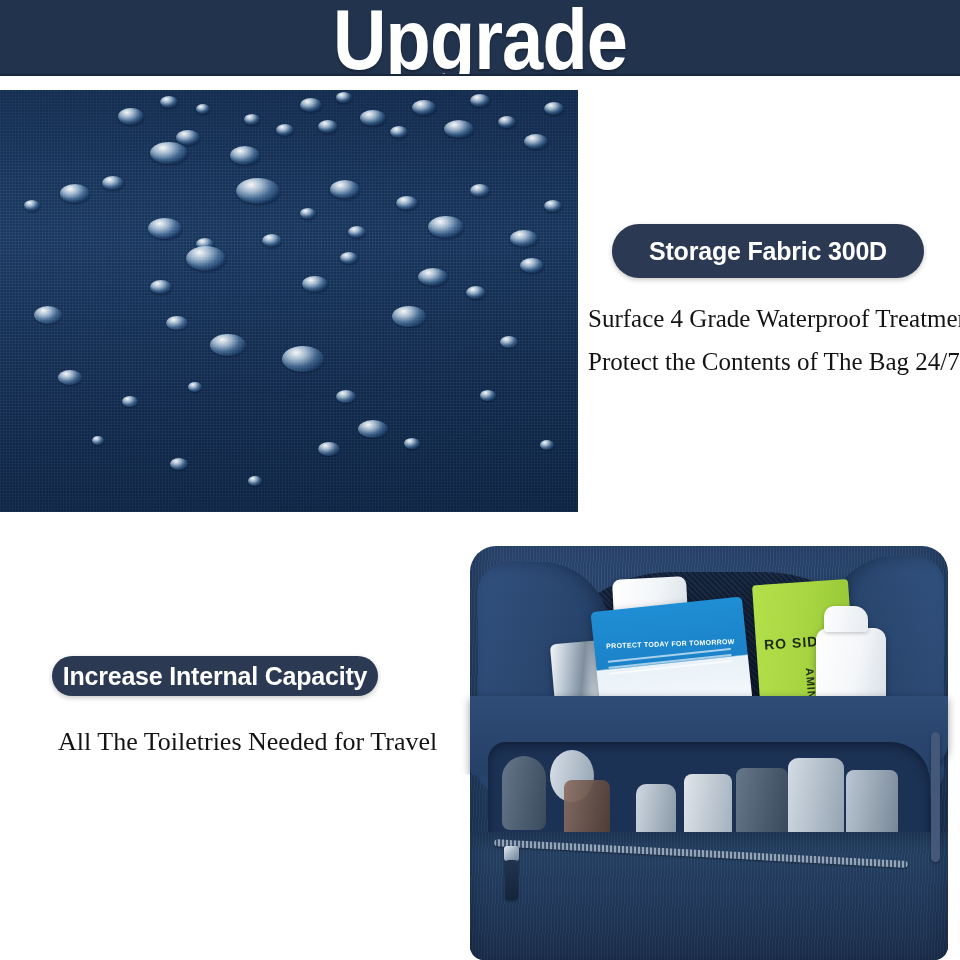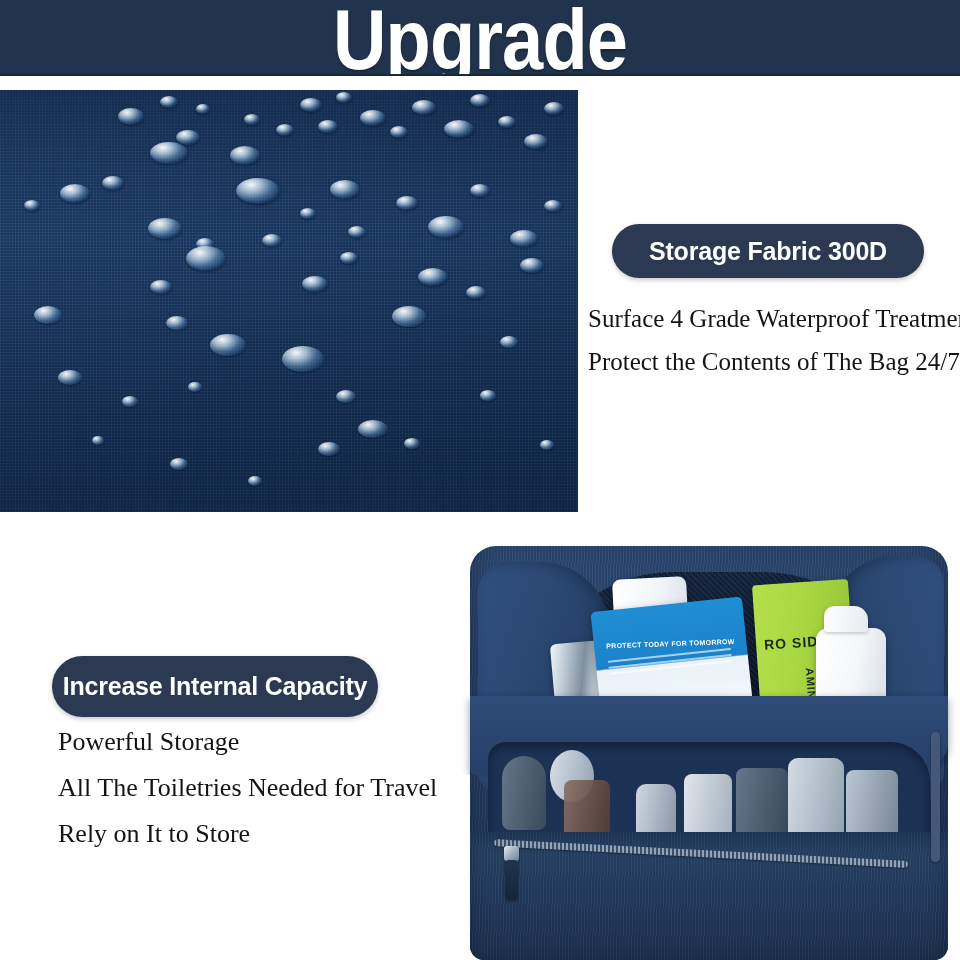--- a/index.html
+++ b/index.html
@@ -85,21 +85,21 @@
     letter-spacing: -0.2px;
     white-space: nowrap;
   }
   #pill-fabric {
     left: 612px; top: 224px;
     width: 312px; height: 54px;
     font-size: 25px;
   }
   #pill-capacity {
     left: 52px; top: 656px;
-    width: 326px; height: 61px;
+    width: 326px; height: 40px;
     font-size: 25px;
   }
 
   
   .feature-lines {
     position: absolute;
     color: #141414;
     font-family: "Liberation Serif", serif;
     white-space: nowrap;
   }
@@ -438,23 +438,21 @@
 <div class="pill" id="pill-fabric">Storage Fabric 300D</div>
 
 <div class="feature-lines" id="fabric-lines">
   <span class="line">Surface 4 Grade Waterproof Treatment</span>
   <span class="line">Protect the Contents of The Bag 24/7</span>
 </div>
 
 <div class="pill" id="pill-capacity">Increase Internal Capacity</div>
 
 <div class="feature-lines" id="capacity-lines">
-  <span class="line">Powerful Storage</span>
   <span class="line">All The Toiletries Needed for Travel</span>
-  <span class="line">Rely on It to Store</span>
 </div>
 
 <div class="bag-photo">
   <div class="bag-body">
 
     <div class="bag-interior"></div>
     <div class="bag-flap-l"></div>
     <div class="bag-flap-r"></div>
 
     <div class="item silver-bottle"></div>

